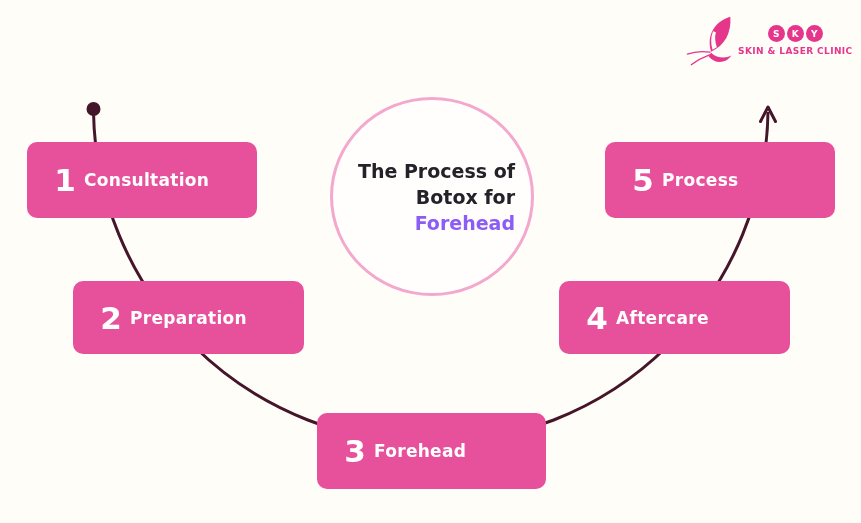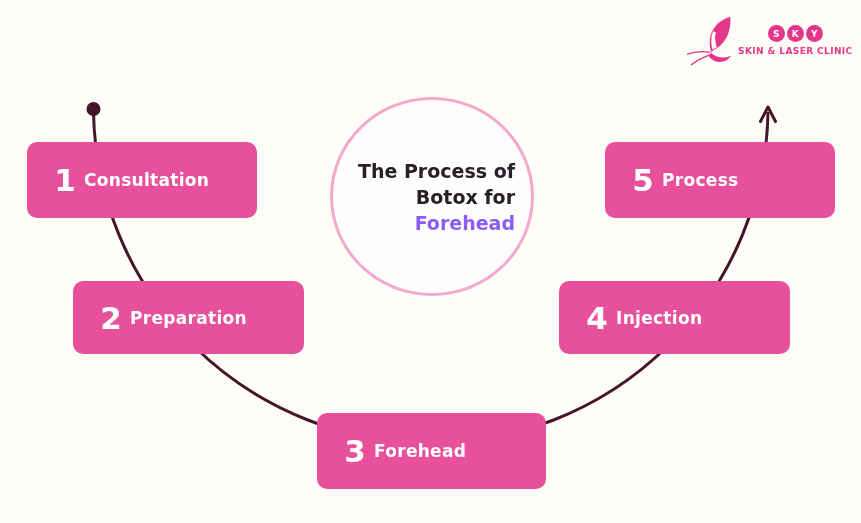--- a/index.html
+++ b/index.html
@@ -120,21 +120,21 @@
   <div class="step s2">
     <span class="num">2</span>
     <span class="label">Preparation</span>
   </div>
   <div class="step s3">
     <span class="num">3</span>
     <span class="label">Forehead</span>
   </div>
   <div class="step s4">
     <span class="num">4</span>
-    <span class="label">Injection</span>
+    <span class="label">Aftercare</span>
   </div>
   <div class="step s5">
     <span class="num">5</span>
     <span class="label">Process</span>
   </div>
 
   <div class="circle">
     <div class="title">
       <span>The Process of</span><br>
       <span>Botox for </span><span class="pink">Forehead</span><br>

